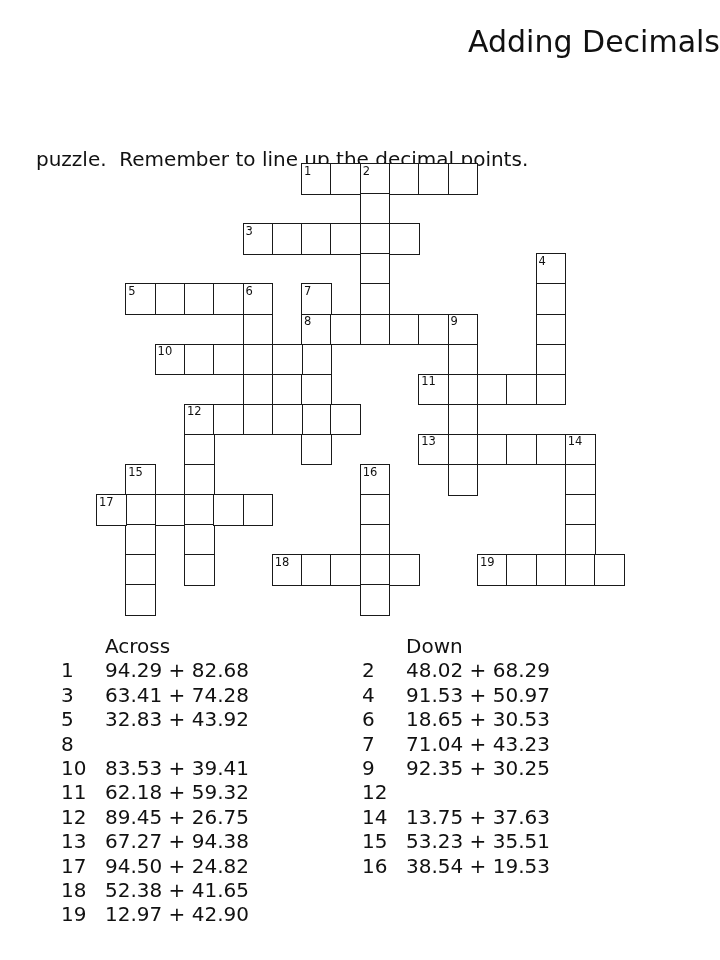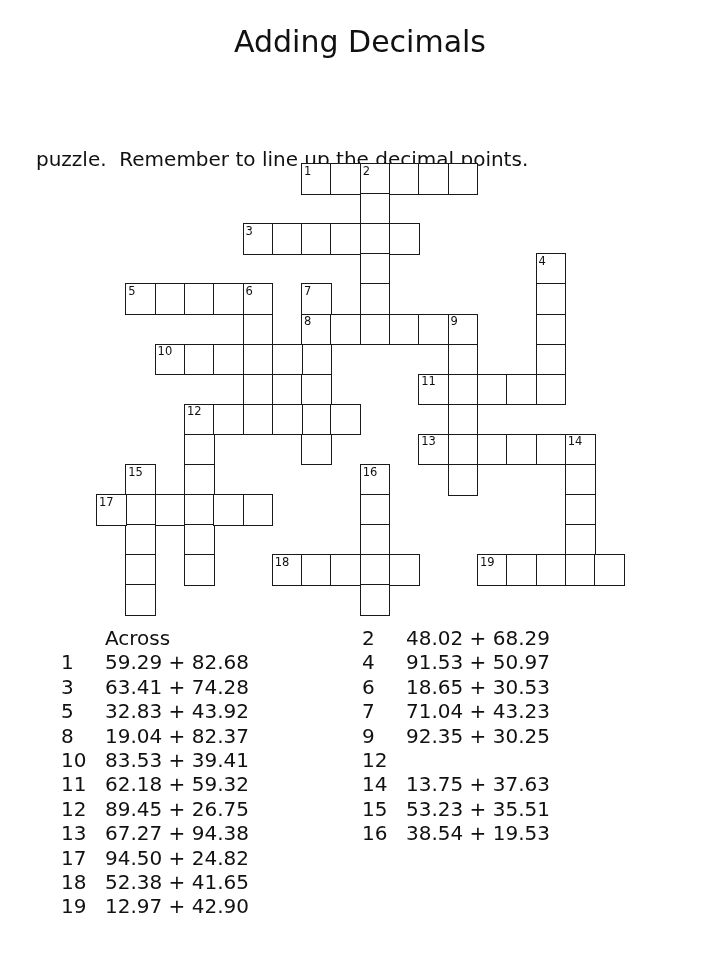--- a/index.html
+++ b/index.html
@@ -6,42 +6,42 @@
   .page{
     position:relative;
     width:720px;height:960px;
     background:#fff;
     font-family:"DejaVu Sans", sans-serif;
     color:#111;
     overflow:hidden;
   }
   .title{
     position:absolute;top:24px;left:0;width:720px;
-    text-align:center;
+    text-align:right;
     font-size:30px;font-weight:normal;
     margin:0;
   }
   .instructions{
     position:absolute;left:36px;top:101px;
     font-size:20px;line-height:23.5px;
     white-space:pre;
   }
   #grid{position:absolute;left:0;top:0;width:720px;height:960px;}
   .cell{
     position:absolute;
     box-sizing:border-box;
     border:1.5px solid #1a1a1a;
     background:#fff;
   }
   .cellnum{
     position:absolute;left:2px;top:0.5px;
     font-size:11.5px;line-height:1.15;
     color:#111;
   }
-  .clue-col{position:absolute;}
+  .clue-col{position:absolute;margin-top:8px;}
   .clue-header{
     font-size:20px;line-height:24.4px;
     margin-left:44px;
   }
   .clue-row{display:flex;font-size:20px;line-height:24.4px;}
   .clue-num{width:44px;flex:0 0 44px;}
   .clue-text{white-space:pre;}
   #across-col{left:61px;top:626px;width:290px;}
   #down-col{left:362px;top:626px;width:290px;}
 </style>
@@ -187,33 +187,32 @@
       <div class="cell" style="left: 506.2px; top: 554.3px; width: 30.8px; height: 31.6px; border-color: rgb(26, 26, 26);"></div>
       <div class="cell" style="left: 535.5px; top: 554.3px; width: 30.8px; height: 31.6px; border-color: rgb(26, 26, 26);"></div>
       <div class="cell" style="left: 594.1px; top: 554.3px; width: 30.8px; height: 31.6px; border-color: rgb(26, 26, 26);"></div>
     </div>
 
   <div id="across-col" class="clue-col">
     <div class="clue-header">Across</div>
     <div id="across-list">
         <div class="clue-row">
           <span class="clue-num">1</span>
-          <span class="clue-text">59.29 + 82.68</span>
+          <span class="clue-text">94.29 + 82.68</span>
         </div>
         <div class="clue-row">
           <span class="clue-num">3</span>
           <span class="clue-text">63.41 + 74.28</span>
         </div>
         <div class="clue-row">
           <span class="clue-num">5</span>
           <span class="clue-text">32.83 + 43.92</span>
         </div>
         <div class="clue-row">
           <span class="clue-num">8</span>
-          <span class="clue-text">19.04 + 82.37</span>
         </div>
         <div class="clue-row">
           <span class="clue-num">10</span>
           <span class="clue-text">83.53 + 39.41</span>
         </div>
         <div class="clue-row">
           <span class="clue-num">11</span>
           <span class="clue-text">62.18 + 59.32</span>
         </div>
         <div class="clue-row">
@@ -233,20 +232,21 @@
           <span class="clue-text">52.38 + 41.65</span>
         </div>
         <div class="clue-row">
           <span class="clue-num">19</span>
           <span class="clue-text">12.97 + 42.90</span>
         </div>
       </div>
   </div>
 
   <div id="down-col" class="clue-col">
+    <div class="clue-header">Down</div>
     <div id="down-list">
         <div class="clue-row">
           <span class="clue-num">2</span>
           <span class="clue-text">48.02 + 68.29</span>
         </div>
         <div class="clue-row">
           <span class="clue-num">4</span>
           <span class="clue-text">91.53 + 50.97</span>
         </div>
         <div class="clue-row">

